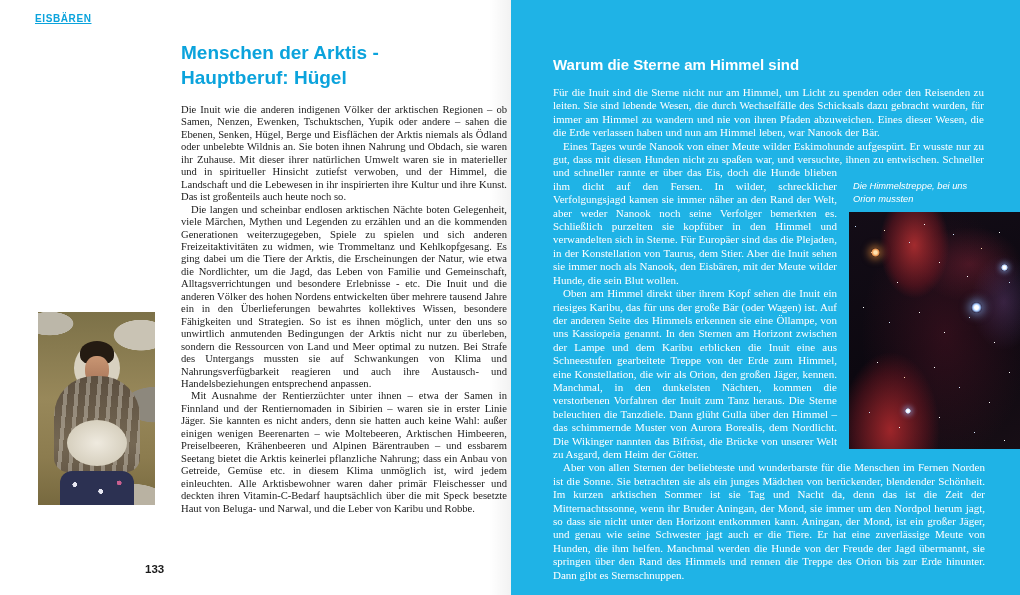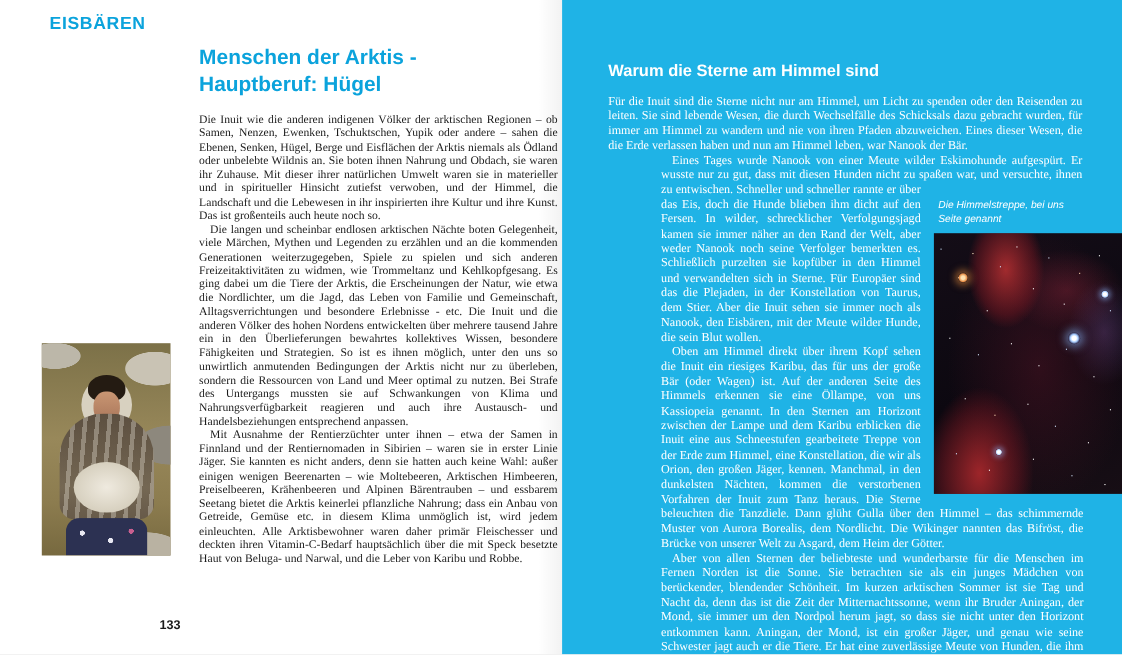--- a/index.html
+++ b/index.html
@@ -3,23 +3,23 @@
 <meta charset="utf-8">
 <style>
   html,body{margin:0;padding:0;background:#e8e8e8;}
   #book{position:relative;width:1020px;height:595px;background:#ffffff;overflow:hidden;
         font-family:"Liberation Serif", serif;}
 
   
   .page-left{position:absolute;left:0;top:0;width:511px;height:595px;background:#ffffff;}
   .spine-shade{position:absolute;right:0;top:0;width:22px;height:100%;
       background:linear-gradient(90deg,rgba(0,0,0,0) 0%,rgba(0,0,0,.05) 100%);}
-  .running-head{position:absolute;left:45px;top:13px;
+  .running-head{position:absolute;left:35px;top:13px;
       font-family:"Liberation Sans",sans-serif;font-weight:bold;
-      font-size:16px;letter-spacing:.6px;color:#0ba3dc;text-transform:uppercase;}
+      font-size:10px;letter-spacing:.6px;color:#0ba3dc;text-transform:uppercase;text-decoration:underline;}
   .left-col{position:absolute;left:181px;top:40px;width:326px;}
   .left-title{font-family:"Liberation Sans",sans-serif;font-weight:bold;
       font-size:19px;line-height:25px;color:#0ba3dc;margin:0 0 14px 0;}
   .body-copy{font-size:10.6px;line-height:12.45px;color:#1b1b1b;text-align:justify;
       hyphens:auto;-webkit-hyphens:auto;}
   .body-copy p{margin:0;}
   .body-copy p.indent{text-indent:10px;}
 
   
   .figure-left{position:absolute;left:38px;top:312px;width:117px;}
@@ -57,21 +57,21 @@
       font-family:"Liberation Sans",sans-serif;font-weight:bold;font-size:11.5px;color:#1b1b1b;}
 
   
   .page-right{position:absolute;left:511px;top:0;width:509px;height:595px;background:#1fb3e6;}
   .right-col{position:absolute;left:42px;top:56px;width:432px;}
   .right-title{font-family:"Liberation Sans",sans-serif;font-weight:bold;
       font-size:15px;line-height:18px;color:#ffffff;margin:0 0 12px 0;}
   .story{font-size:11px;line-height:13.4px;color:#ffffff;text-align:justify;
       hyphens:auto;-webkit-hyphens:auto;}
   .story p{margin:0;}
-  .story p.indent{text-indent:10px;margin-left:48px;}
+  .story p.indent{text-indent:10px;}
   .story p.attribution{font-style:italic;text-indent:0;margin-top:14px;}
   .float-spacer{float:right;width:1px;height:92px;}
   .orion-float{float:right;clear:right;width:172px;margin:0 -36px 8px 12px;}
   .caption-right{width:130px;font-family:"Liberation Sans",sans-serif;font-style:italic;
       font-size:9.3px;line-height:13px;color:#ffffff;margin:2px 0 6px 4px;text-align:left;}
   .photo-orion{position:relative;width:172px;height:237px;overflow:hidden;
       background:
         radial-gradient(46px 70px at 38% 14%, rgba(186,48,50,.85), rgba(122,24,34,.45) 58%, rgba(0,0,0,0) 76%),
         radial-gradient(66px 104px at 24% 92%, rgba(172,40,44,.9), rgba(112,22,32,.45) 55%, rgba(0,0,0,0) 75%),
         radial-gradient(120px 180px at 56% 52%, rgba(112,26,46,.35), rgba(0,0,0,0) 70%),
@@ -135,21 +135,21 @@
     <div class="spine-shade"></div>
   </div>
 
   <div class="page-right">
     <div class="right-col">
       <h2 class="right-title">Warum die Sterne am Himmel sind</h2>
 
       <div class="story">
         <div class="float-spacer"></div>
         <aside class="orion-float">
-          <div class="caption-right">Die Himmelstreppe, bei uns Seite genannt</div>
+          <div class="caption-right">Die Himmelstreppe, bei uns Orion mussten</div>
           <div class="photo-orion">
             <div class="stars"></div>
             <div class="star star-orange"></div>
             <div class="star star-blue-big"></div>
             <div class="star star-blue-2"></div>
             <div class="star star-blue-3"></div>
           </div>
         </aside>
         <div style="display:contents"><p>Für die Inuit sind die Sterne nicht nur am Himmel, um Licht zu spenden oder den Reisenden zu leiten. Sie sind lebende Wesen, die durch Wechselfälle des Schicksals dazu gebracht wurden, für immer am Himmel zu wandern und nie von ihren Pfaden abzuweichen. Eines dieser Wesen, die die Erde verlassen haben und nun am Himmel leben, war Nanook der Bär.</p><p class="indent">Eines Tages wurde Nanook von einer Meute wilder Eskimohunde aufgespürt. Er wusste nur zu gut, dass mit diesen Hunden nicht zu spaßen war, und versuchte, ihnen zu entwischen. Schneller und schneller rannte er über das Eis, doch die Hunde blieben ihm dicht auf den Fersen. In wilder, schrecklicher Verfolgungsjagd kamen sie immer näher an den Rand der Welt, aber weder Nanook noch seine Verfolger bemerkten es. Schließlich purzelten sie kopfüber in den Himmel und verwandelten sich in Sterne. Für Europäer sind das die Plejaden, in der Konstellation von Taurus, dem Stier. Aber die Inuit sehen sie immer noch als Nanook, den Eisbären, mit der Meute wilder Hunde, die sein Blut wollen.</p><p class="indent">Oben am Himmel direkt über ihrem Kopf sehen die Inuit ein riesiges Karibu, das für uns der große Bär (oder Wagen) ist. Auf der anderen Seite des Himmels erkennen sie eine Öllampe, von uns Kassiopeia genannt. In den Sternen am Horizont zwischen der Lampe und dem Karibu erblicken die Inuit eine aus Schneestufen gearbeitete Treppe von der Erde zum Himmel, eine Konstellation, die wir als Orion, den großen Jäger, kennen. Manchmal, in den dunkelsten Nächten, kommen die verstorbenen Vorfahren der Inuit zum Tanz heraus. Die Sterne beleuchten die Tanzdiele. Dann glüht Gulla über den Himmel – das schimmernde Muster von Aurora Borealis, dem Nordlicht. Die Wikinger nannten das Bifröst, die Brücke von unserer Welt zu Asgard, dem Heim der Götter.</p><p class="indent">Aber von allen Sternen der beliebteste und wunderbarste für die Menschen im Fernen Norden ist die Sonne. Sie betrachten sie als ein junges Mädchen von berückender, blendender Schönheit. Im kurzen arktischen Sommer ist sie Tag und Nacht da, denn das ist die Zeit der Mitternachtssonne, wenn ihr Bruder Aningan, der Mond, sie immer um den Nordpol herum jagt, so dass sie nicht unter den Horizont entkommen kann. Aningan, der Mond, ist ein großer Jäger, und genau wie seine Schwester jagt auch er die Tiere. Er hat eine zuverlässige Meute von Hunden, die ihm helfen. Manchmal werden die Hunde von der Freude der Jagd übermannt, sie springen über den Rand des Himmels und rennen die Treppe des Orion bis zur Erde hinunter. Dann gibt es Sternschnuppen.</p></div>
         <p class="attribution">(Nacherzählt nach den Tagebüchern von Knud Rasmussen)</p>

